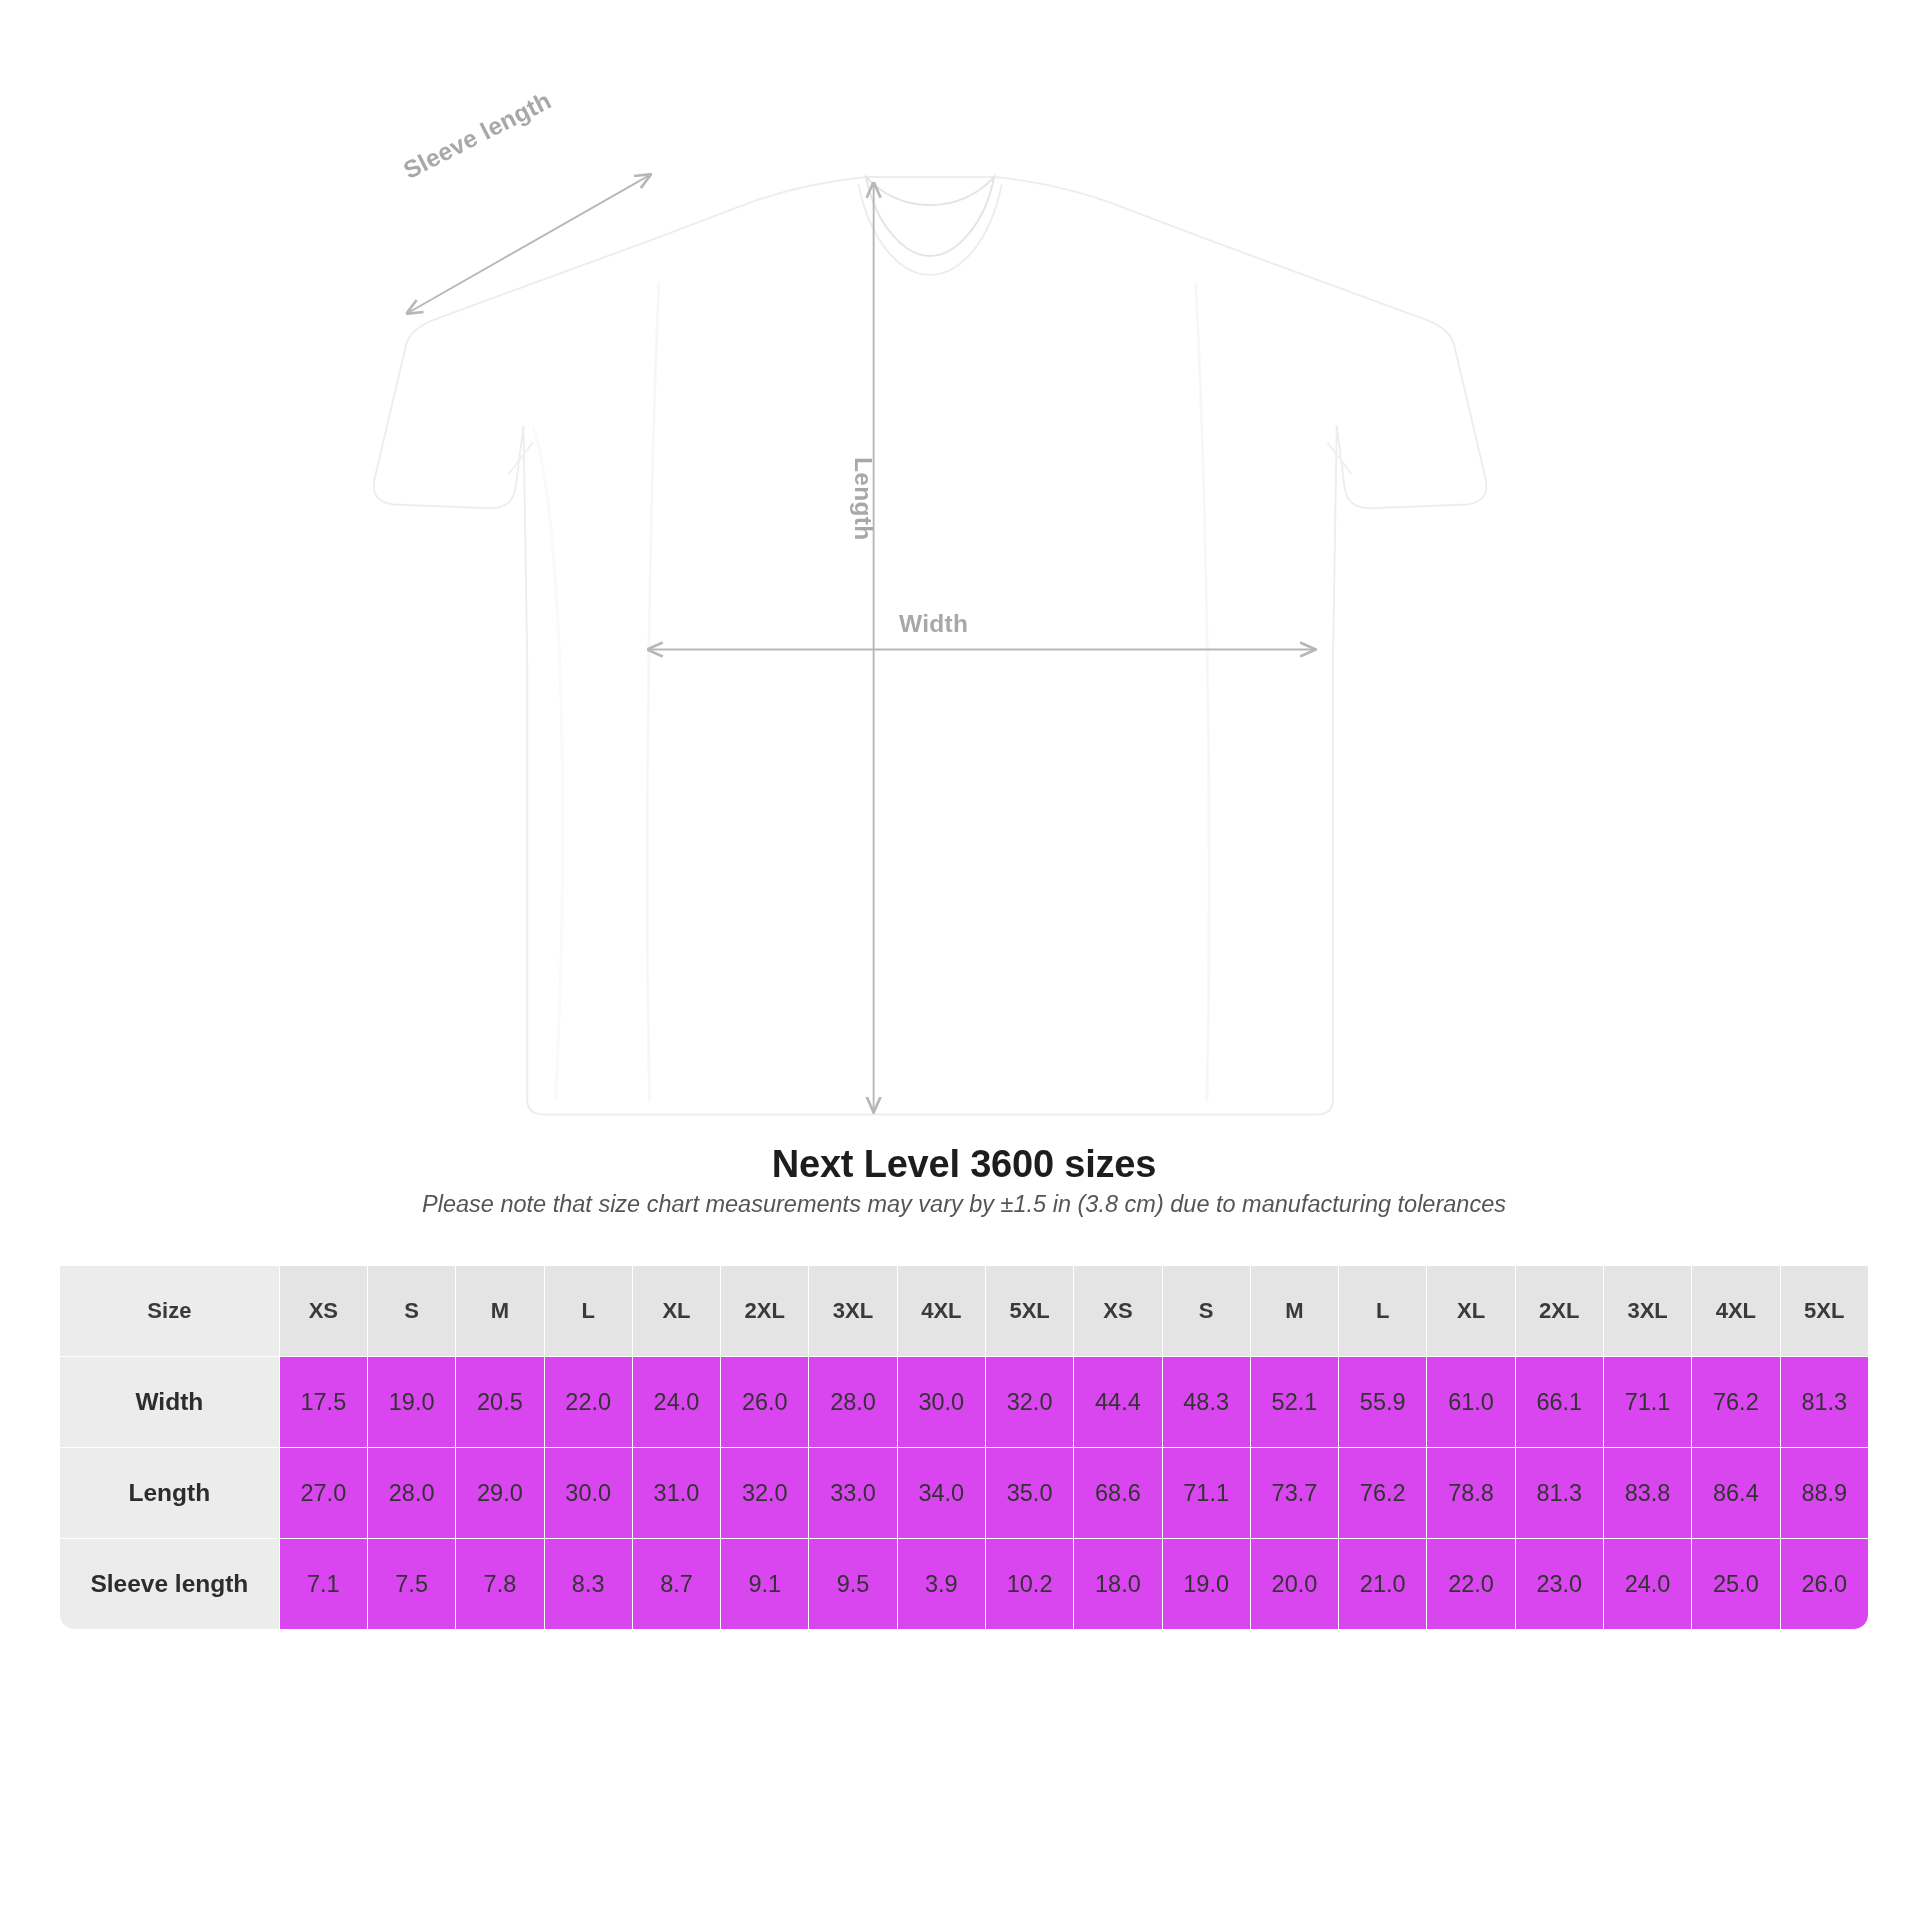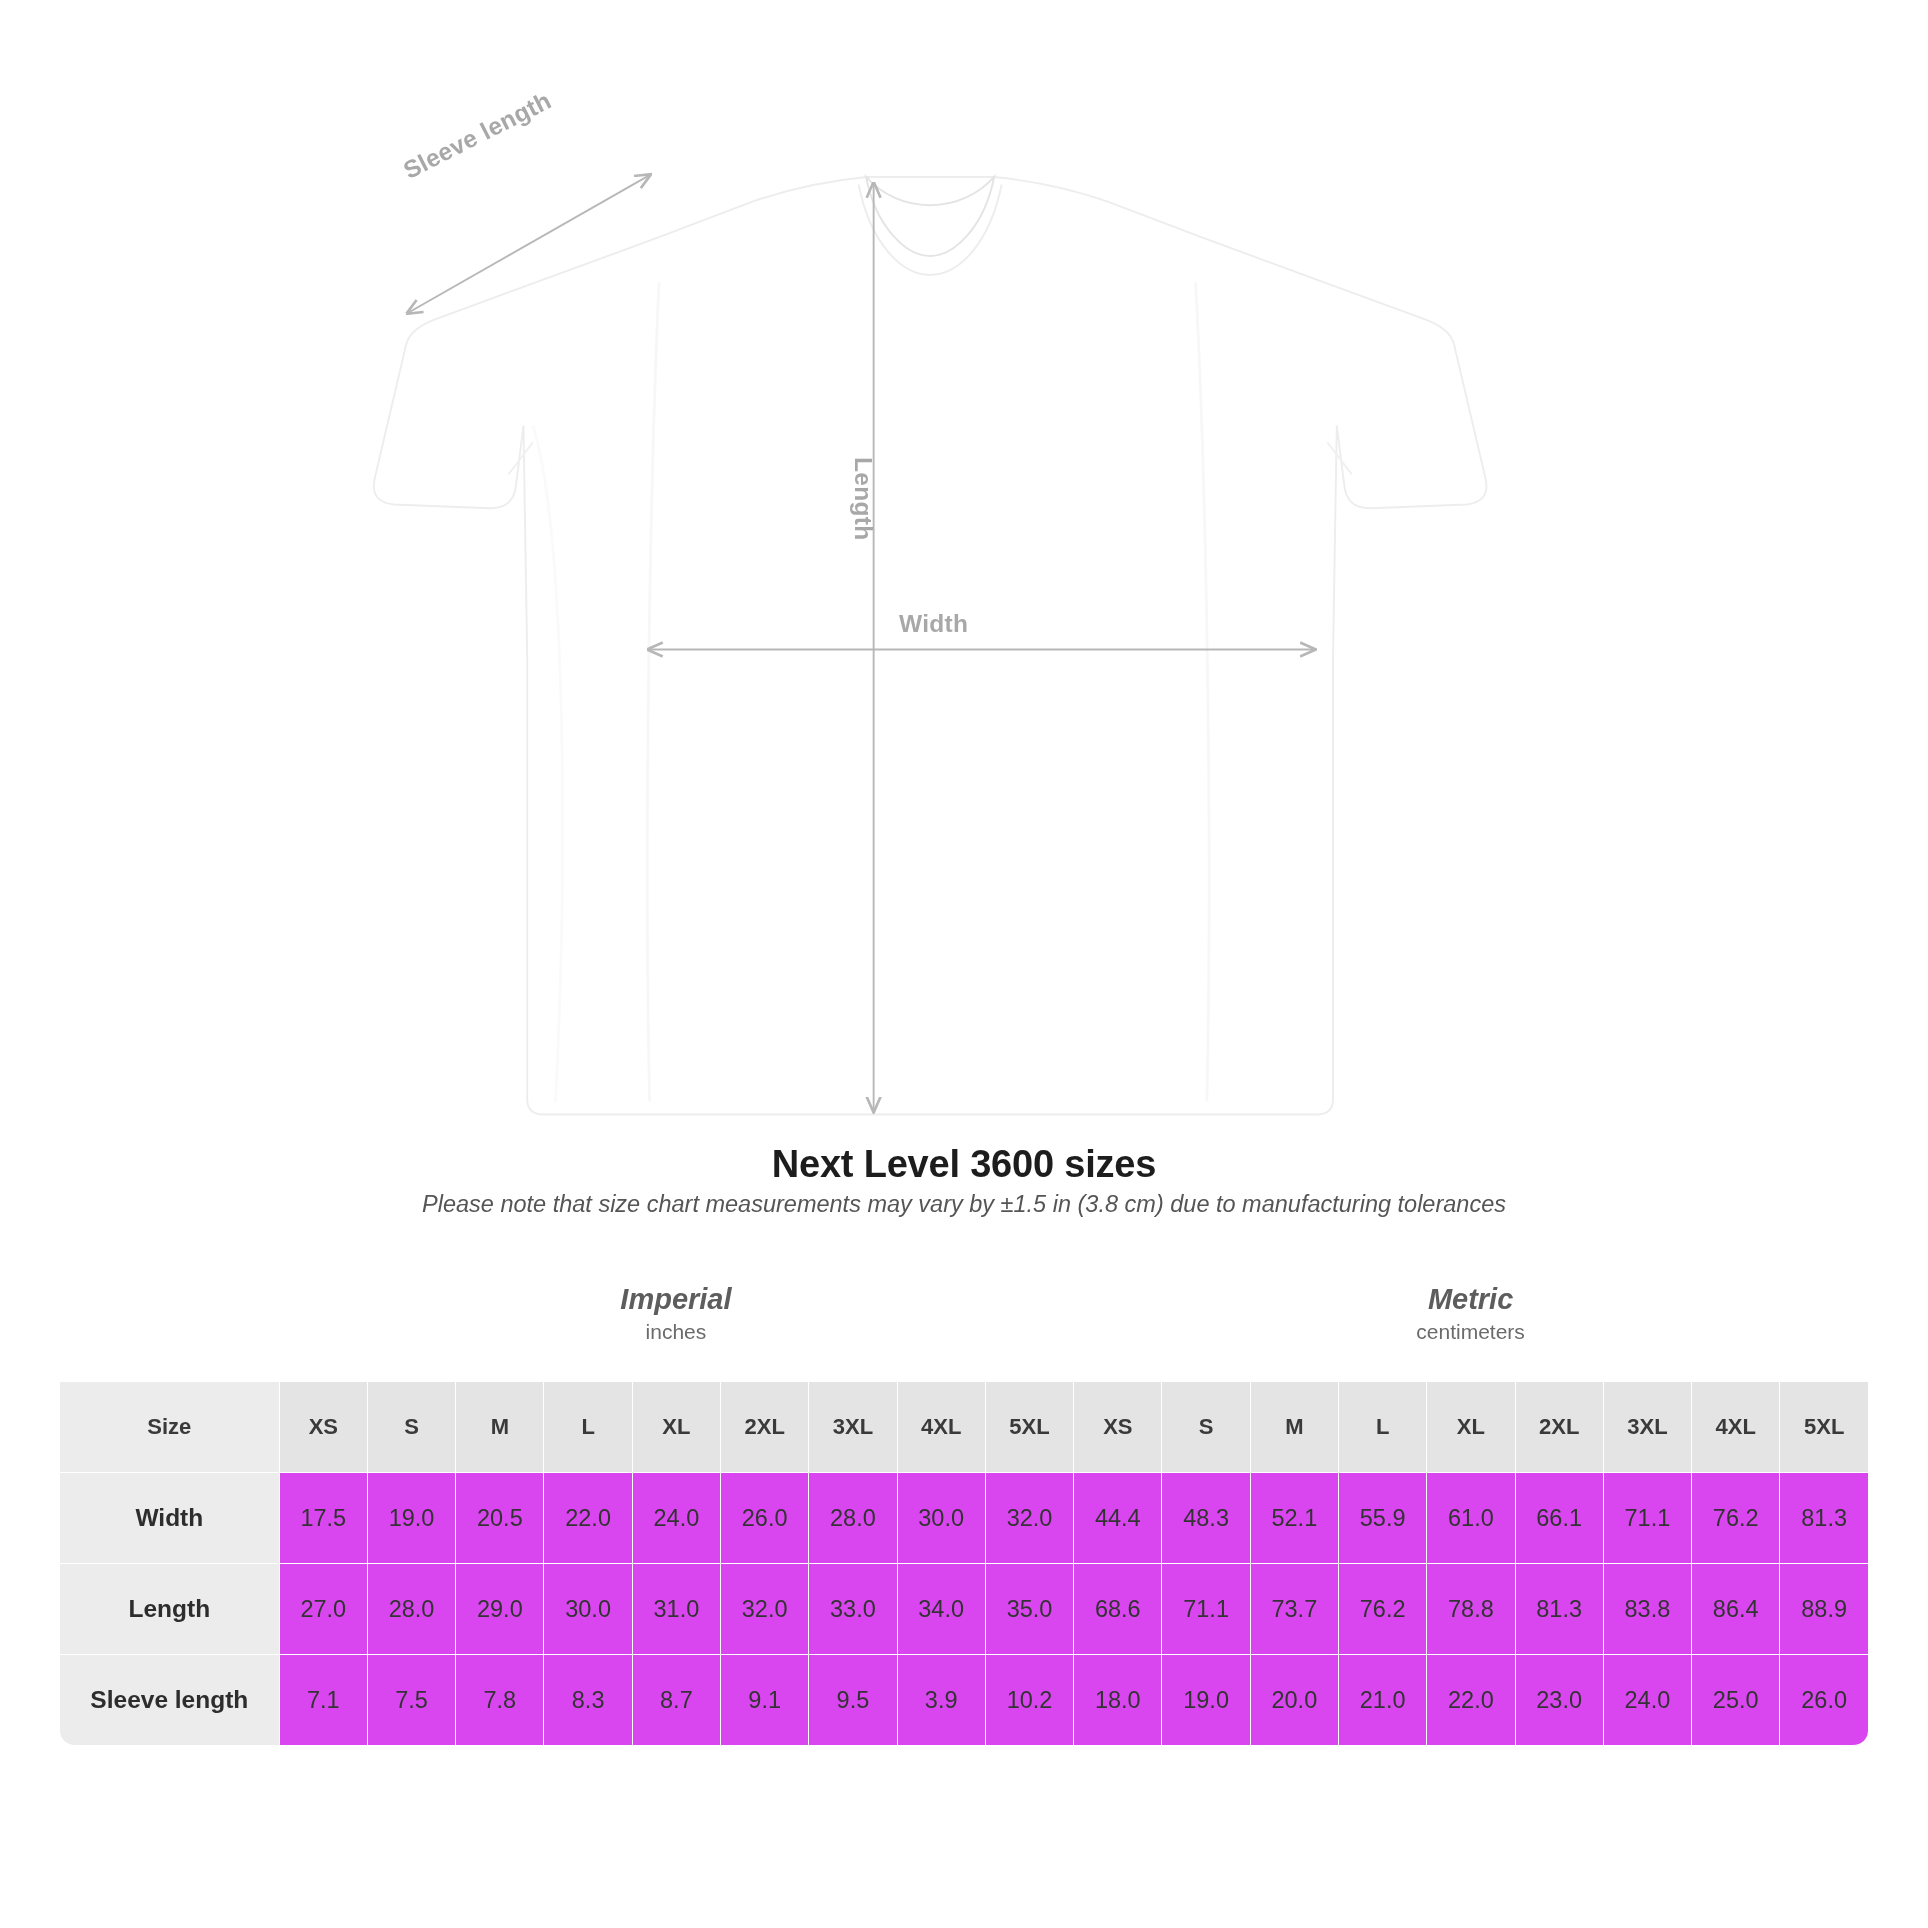--- a/index.html
+++ b/index.html
@@ -245,31 +245,20 @@
           <col class="c-val">
           <col class="c-val">
           <col class="c-val">
           <col class="c-val">
         <col class="c-val">
           <col class="c-val">
           <col class="c-val">
           <col class="c-val">
       </colgroup>
       <tbody>
-        <tr>
-          <td class="unit-head first"></td>
-          <td class="unit-head" colspan="9">
-            <div class="unit-name">Imperial</div>
-            <div class="unit-sub">inches</div>
-          </td>
-          <td class="unit-head last" colspan="9">
-            <div class="unit-name">Metric</div>
-            <div class="unit-sub">centimeters</div>
-          </td>
-        </tr>
 
         <tr class="spacer-row">
           <td colspan="19"></td>
         </tr>
 
         <tr class="head-row">
           <td>Size</td>
           <td class="val">XS</td>
           <td class="val">S</td>
           <td class="val">M</td>

